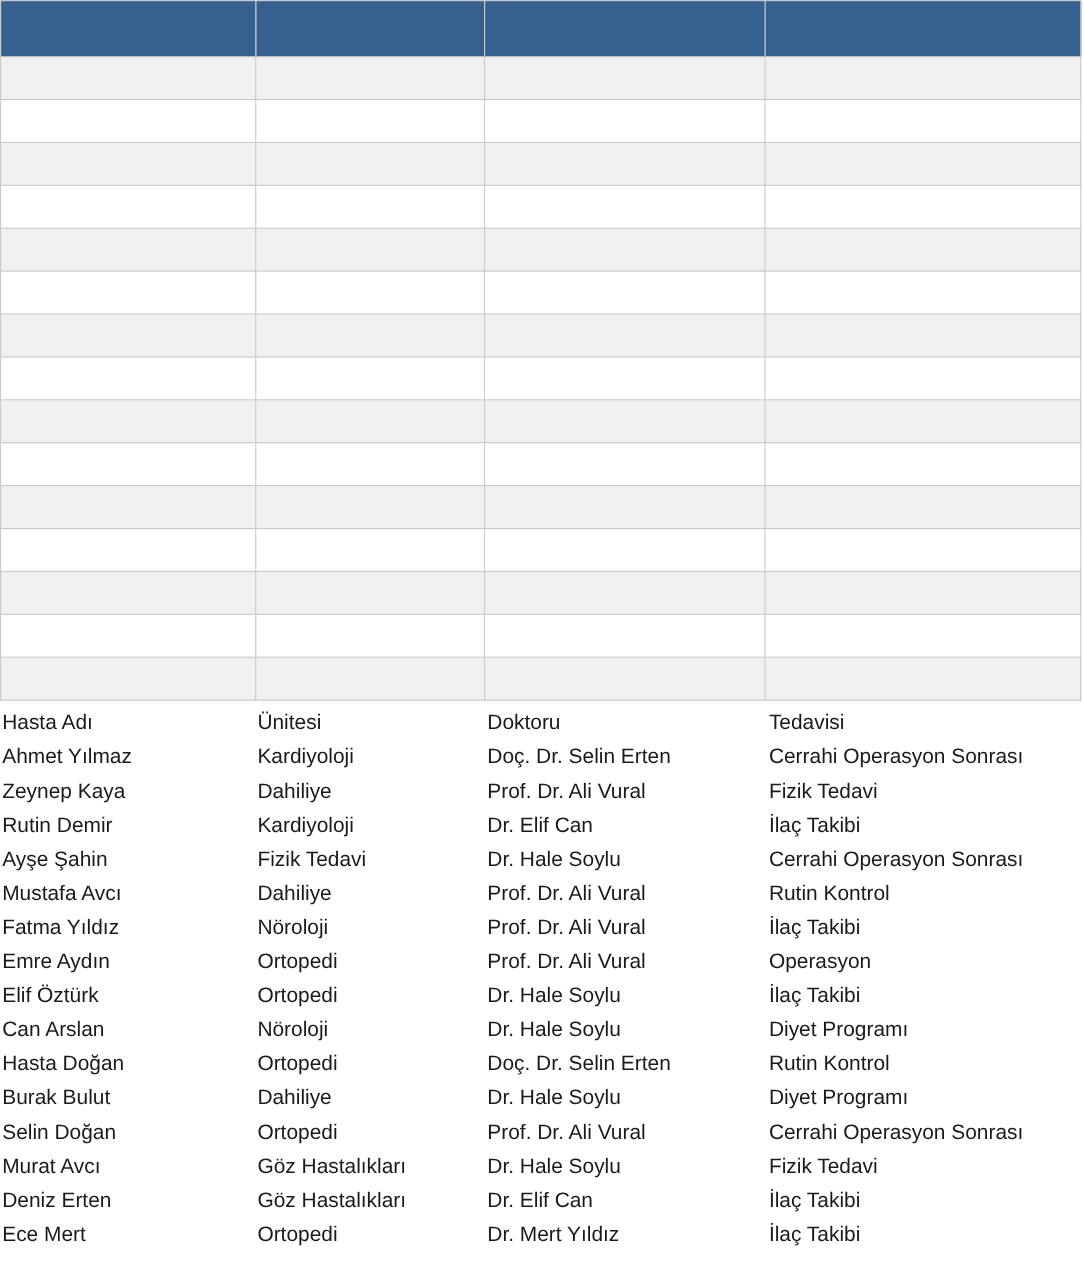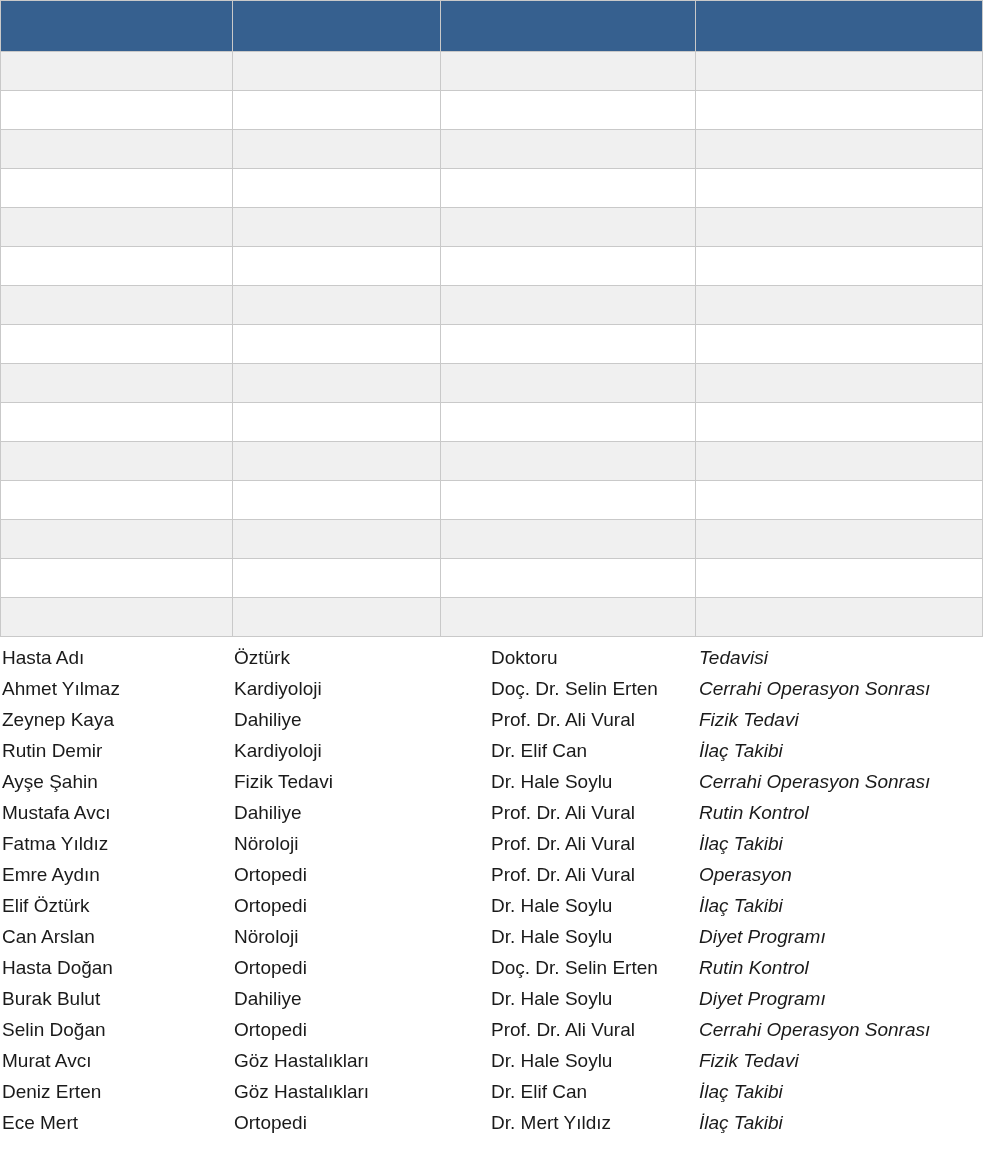--- a/index.html
+++ b/index.html
@@ -67,22 +67,22 @@
   .text-cell {
     position: absolute;
     top: 0;
     font-size: 19px;
     line-height: 31px;
     color: #1a1a1a;
     white-space: nowrap;
   }
   .col-1 { left: 2px; }
   .col-2 { left: 234px; }
-  .col-3 { left: 443px; margin-left: 48px; }
-  .col-4 { left: 699px; font-style: italic; }
+  .col-3 { left: 443px; }
+  .col-4 { left: 699px; }
 </style>
 </head>
 <body>
 
 <table class="grid-table">
   <colgroup>
     <col class="c1">
       <col class="c2">
       <col class="c3">
       <col class="c4">
@@ -185,21 +185,21 @@
         <td></td>
         <td></td>
         <td></td>
       </tr>
     </tbody>
 </table>
 
 <div class="text-listing" id="text-listing">
     <div class="text-row">
       <span class="text-cell col-1">Hasta Adı</span>
-      <span class="text-cell col-2">Öztürk</span>
+      <span class="text-cell col-2">Ünitesi</span>
       <span class="text-cell col-3">Doktoru</span>
       <span class="text-cell col-4">Tedavisi</span>
     </div>
     <div class="text-row">
       <span class="text-cell col-1">Ahmet Yılmaz</span>
       <span class="text-cell col-2">Kardiyoloji</span>
       <span class="text-cell col-3">Doç. Dr. Selin Erten</span>
       <span class="text-cell col-4">Cerrahi Operasyon Sonrası</span>
     </div>
     <div class="text-row">

